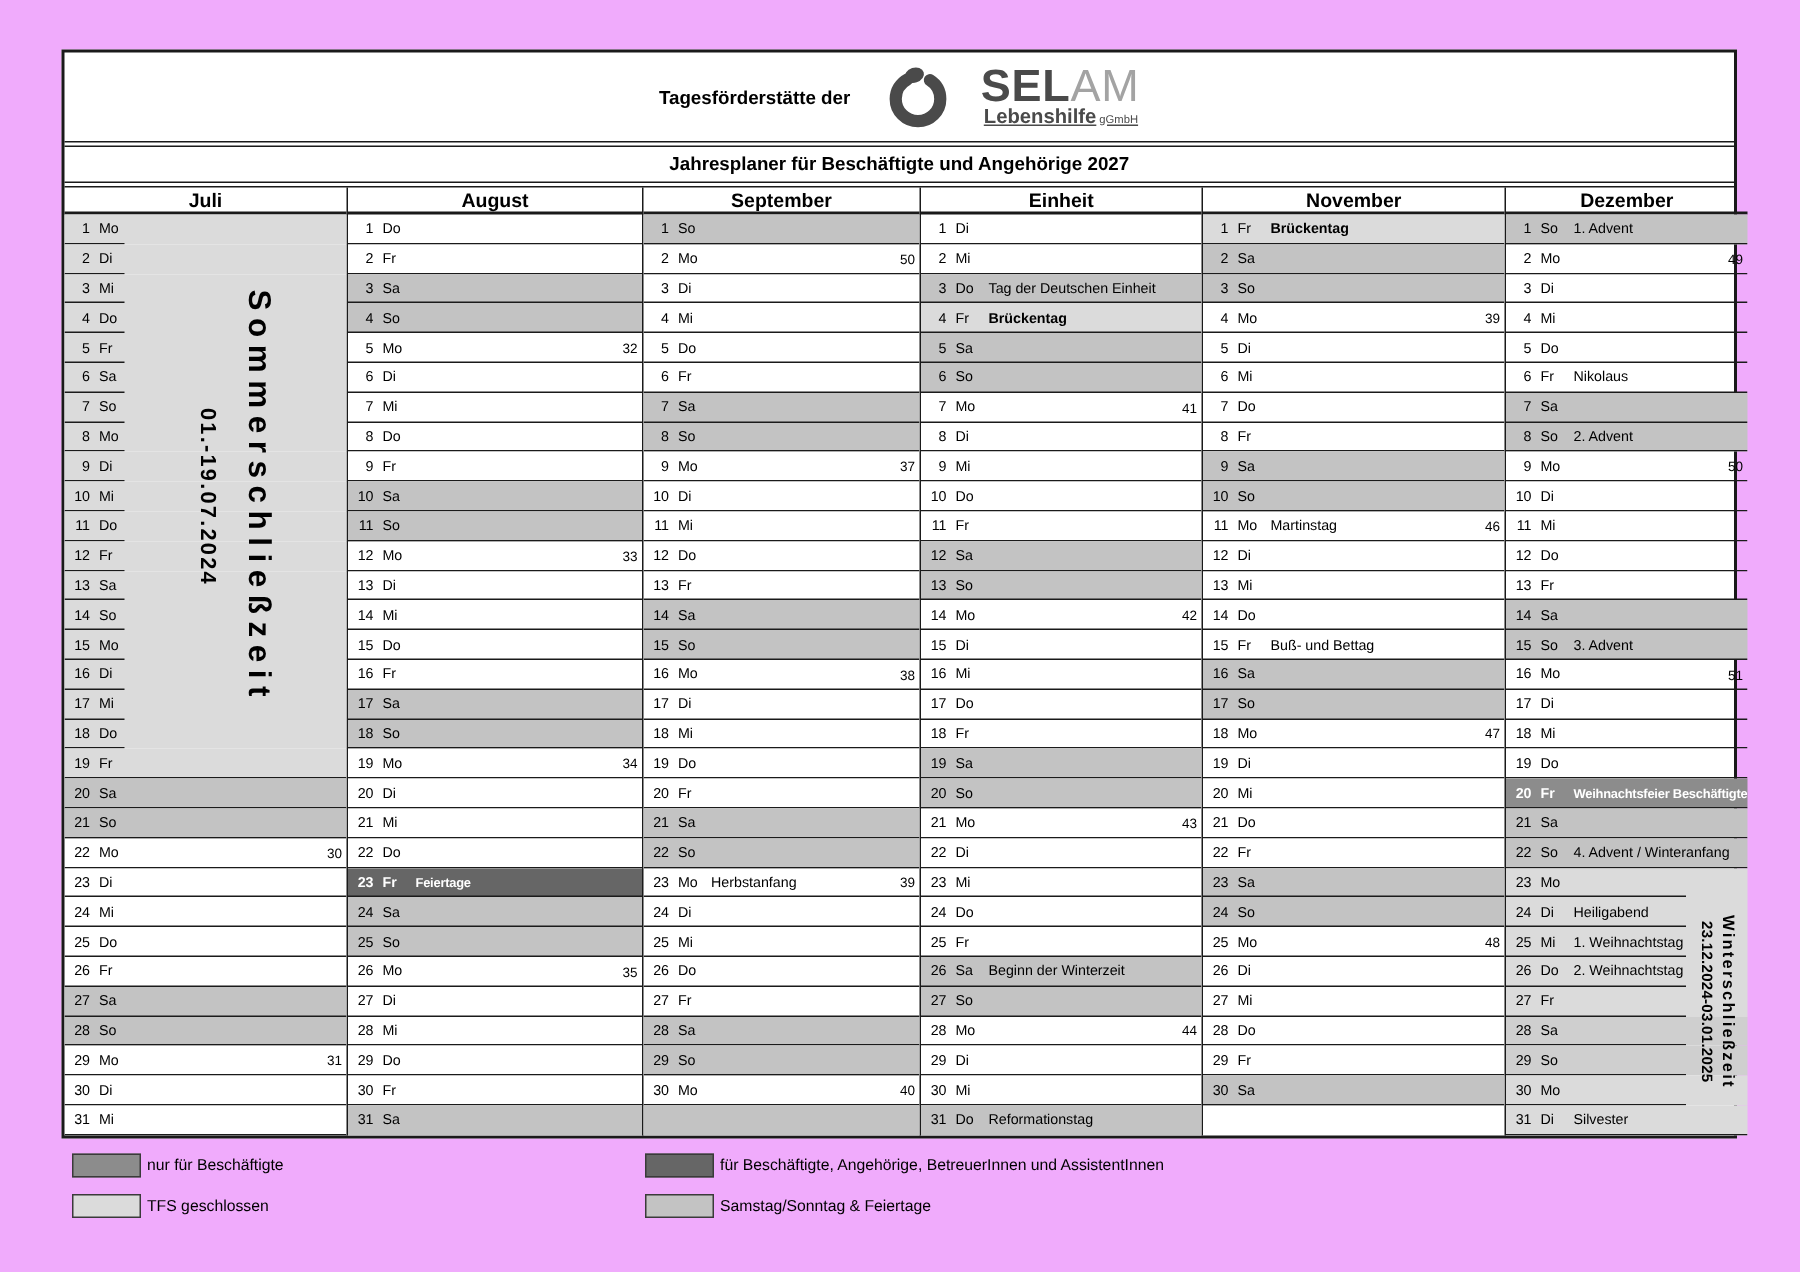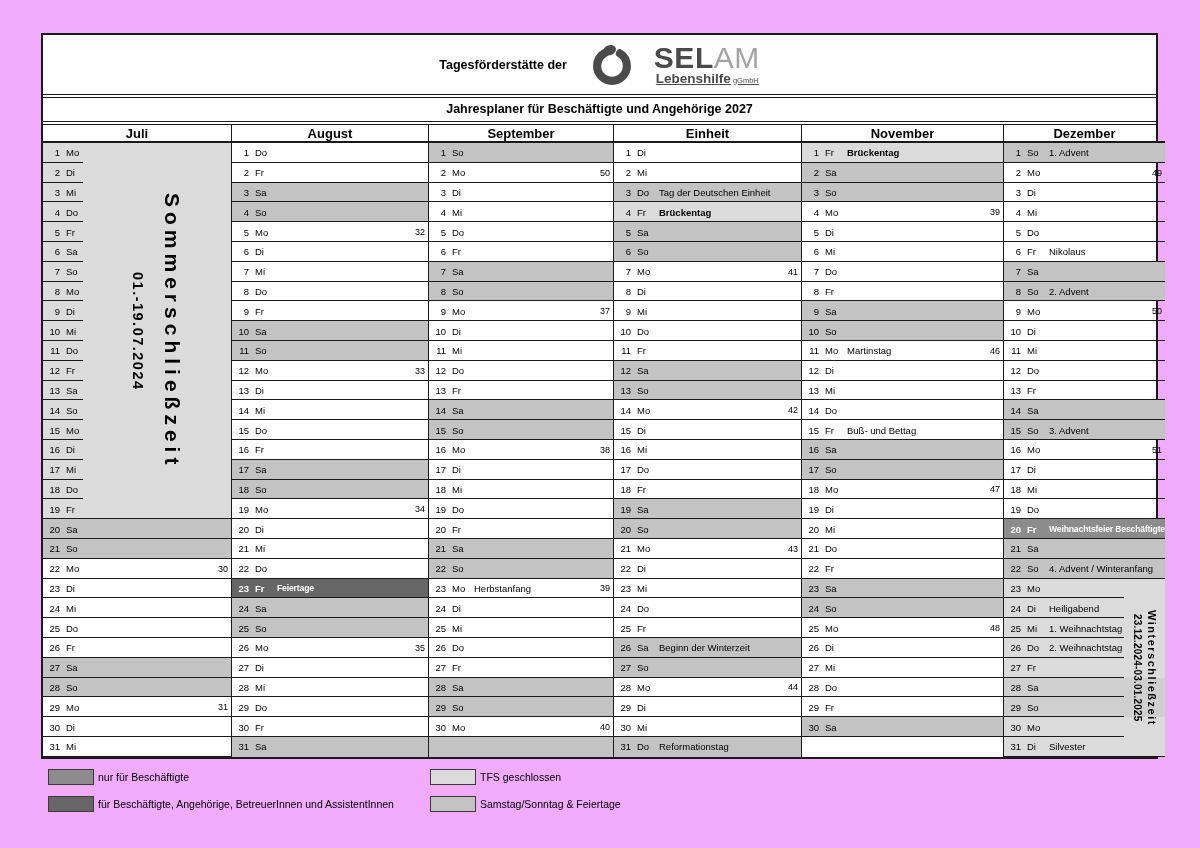--- a/index.html
+++ b/index.html
@@ -1284,25 +1284,25 @@
         </div>
       </div>
   </div>
 
   <div class="legend">
     <div class="legend-item">
       <span class="legend-swatch" style="background: rgb(140, 140, 140);"></span>
       <span class="legend-label">nur für Beschäftigte</span>
     </div>
     <div class="legend-item">
+      <span class="legend-swatch" style="background: rgb(102, 102, 102);"></span>
+      <span class="legend-label">für Beschäftigte, Angehörige, BetreuerInnen und AssistentInnen</span>
+    </div>
+    <div class="legend-item">
       <span class="legend-swatch" style="background: rgb(219, 219, 219);"></span>
       <span class="legend-label">TFS geschlossen</span>
-    </div>
-    <div class="legend-item">
-      <span class="legend-swatch" style="background: rgb(102, 102, 102);"></span>
-      <span class="legend-label">für Beschäftigte, Angehörige, BetreuerInnen und AssistentInnen</span>
     </div>
     <div class="legend-item">
       <span class="legend-swatch" style="background: rgb(195, 195, 195);"></span>
       <span class="legend-label">Samstag/Sonntag &amp; Feiertage</span>
     </div>
   </div>
 </div>
 
 </body></html>

